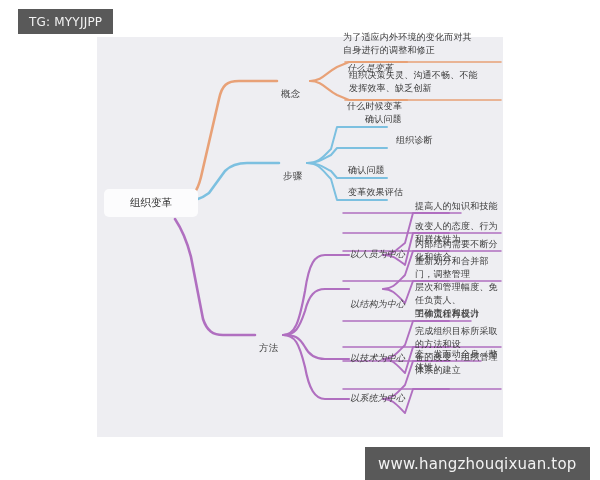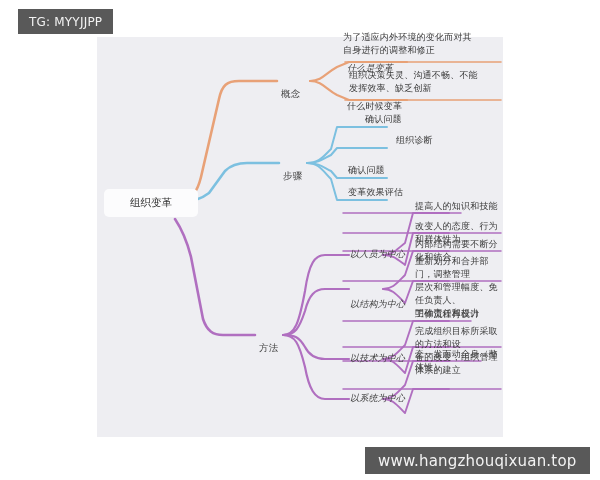--- a/index.html
+++ b/index.html
@@ -19,21 +19,21 @@
     display:flex;align-items:center;
     letter-spacing:.2px;
     white-space:nowrap;
   }
   #tag-banner{
     left:18px;top:9px;height:25px;
     padding:0 11px;
     font-size:12px;
   }
   #url-banner{
-    left:365px;top:447px;height:27px;
+    left:365px;top:447px;height:33px;
     padding:0 13px;
     font-size:15px;
   }
 
   
   #canvas{
     position:absolute;
     left:97px;top:37px;
     width:406px;height:400px;
     background:#eeeef2;

